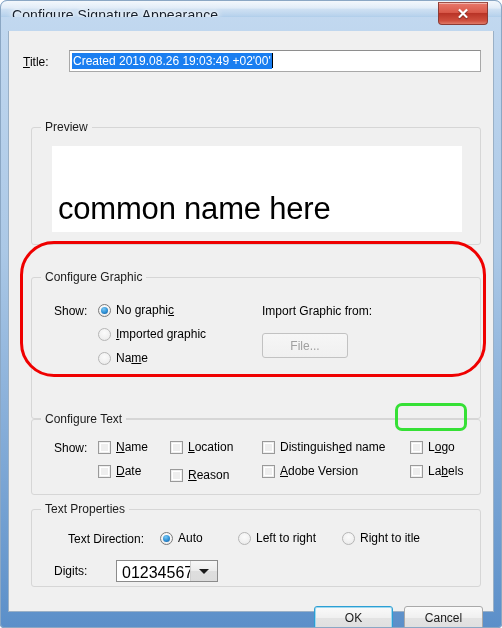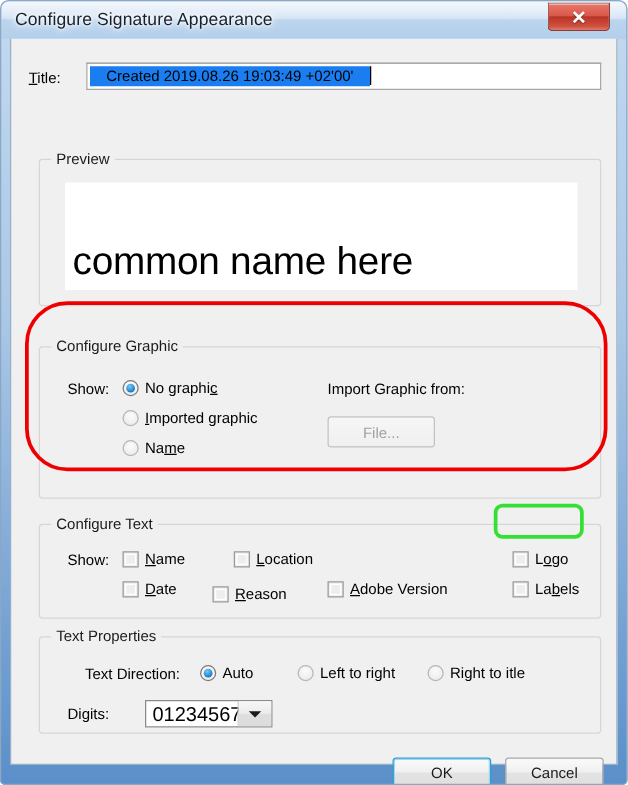--- a/index.html
+++ b/index.html
@@ -33,21 +33,21 @@
     box-sizing: border-box;
     border: 1px solid #8ba7c4;
     border-radius: 7px 7px 4px 4px;
     pointer-events: none;
   }
 
   
   .titlebar {
     position: absolute;
     left: 1px; top: 1px;
-    width: 500px; height: 30px;
+    width: 500px; height: 16px;
     box-sizing: border-box;
     background: linear-gradient(to bottom,
         #e4eef9 0%, #d2e3f4 45%, #bcd5ee 50%, #b2cfeb 100%);
     border-radius: 6px 6px 0 0;
     overflow: hidden;
   }
   .titlebar-sheen {
     position: absolute;
     left: 0; top: 0; right: 0; height: 15px;
     background: linear-gradient(to bottom, rgba(255,255,255,0.55), rgba(255,255,255,0.05));
@@ -114,23 +114,23 @@
     box-sizing: border-box;
     background: #ffffff;
     border: 1px solid #a8a8a8;
     border-top-color: #8e8e8e;
     padding: 0;
     overflow: hidden;
   }
   .title-input .sel {
     display: inline-block;
     margin: 2px 0 0 2px;
-    padding: 0 13px;
+    padding: 0 1px;
     background: #1a7ef0;
-    color: #000000;
+    color: #ffffff;
     font-size: 12px;
     line-height: 16px;
     white-space: nowrap;
   }
   .caret {
     display: inline-block;
     width: 1px; height: 15px;
     background: #000;
     vertical-align: -3px;
   }
@@ -147,21 +147,21 @@
     position: absolute;
     top: -8px; left: 9px;
     background: #f0f0f0;
     padding: 0 4px;
     font-size: 12px;
     color: #1b1b1b;
     white-space: nowrap;
   }
 
   #group-preview { left: 22px; top: 96px; width: 450px; height: 118px; }
-  #group-graphic { left: 22px; top: 246px; width: 450px; height: 122px; }
+  #group-graphic { left: 22px; top: 246px; width: 450px; height: 142px; }
   #group-text    { left: 22px; top: 388px; width: 450px; height: 76px; }
   #group-props   { left: 22px; top: 478px; width: 450px; height: 78px; }
 
   
   .preview-box {
     position: absolute;
     left: 20px; top: 18px;
     width: 410px; height: 86px;
     background: #ffffff;
     overflow: hidden;
@@ -385,23 +385,27 @@
 
     <div class="group" id="group-text">
       <div class="group-legend">Configure Text</div>
 
       <div class="show-label" style="left:22px; top:21px;">Show:</div>
 
       <div class="check-row" style="left:66px; top:20px;">
         <span class="checkbox"></span>
         <span class="check-label"><u>N</u>ame</span>
       </div>
-      <div class="check-row" style="left:138px; top:20px;margin-left:17px;">
+      <div class="check-row" style="left:138px; top:20px;">
         <span class="checkbox"></span>
         <span class="check-label"><u>L</u>ocation</span>
+      </div>
+      <div class="check-row" style="left:230px; top:20px;">
+        <span class="checkbox"></span>
+        <span class="check-label">Distinguish<u>e</u>d name</span>
       </div>
       <div class="check-row" style="left:378px; top:20px;">
         <span class="checkbox"></span>
         <span class="check-label">L<u>o</u>go</span>
       </div>
 
       <div class="check-row" style="left:66px; top:44px;">
         <span class="checkbox"></span>
         <span class="check-label"><u>D</u>ate</span>
       </div>

